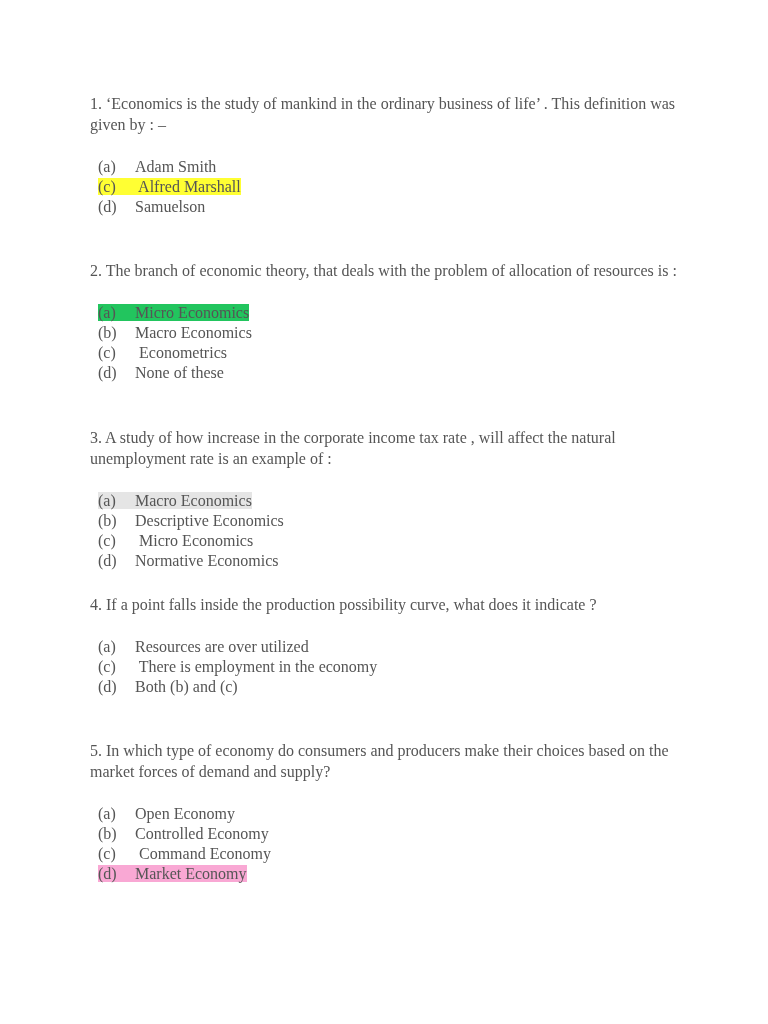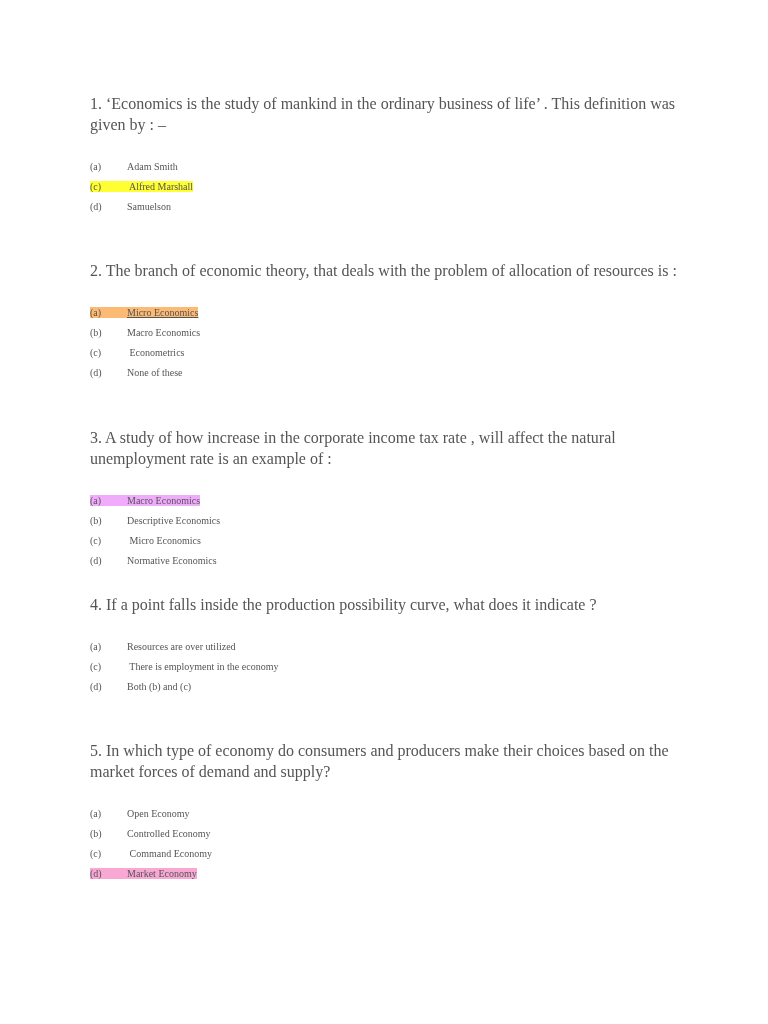--- a/index.html
+++ b/index.html
@@ -2,52 +2,52 @@
 <html><head>
 <meta charset="utf-8">
 <style>
   html, body { margin: 0; padding: 0; background: #ffffff; }
   body { width: 768px; height: 1024px; position: relative; overflow: hidden;
          font-family: "Liberation Serif", "DejaVu Serif", serif; color: #555555; }
   .page { position: absolute; left: 0; top: 0; width: 768px; height: 1024px; }
   .q { position: absolute; left: 90px; width: 600px; }
   .stem { font-size: 16px; line-height: 21px; margin: 0; }
   .opts { margin-top: 22px; }
-  .opt { font-size: 10px; line-height: 20px; height: 20px; white-space: nowrap; }
+  .opt { font-size: 16px; line-height: 20px; height: 20px; white-space: nowrap; margin-left: 8px; }
   .opt span.hl { background: #ffff33; }
   .letter { display: inline-block; width: 37px; }
 </style>
 </head>
 <body>
 
 <div class="page">
 
   <div class="q" style="top:93px">
     <p class="stem">1. ‘Economics is the study of mankind in the ordinary business of life’ . This definition was given by : –</p>
     <div class="opts">
       <div class="opt"><span><span class="letter">(a)</span><span>Adam Smith</span></span></div>
       <div class="opt"><span class="hl" style="background: rgb(255, 255, 51);"><span class="letter">(c)</span><span style="white-space:pre"> Alfred Marshall</span></span></div>
       <div class="opt"><span><span class="letter">(d)</span><span>Samuelson</span></span></div>
     </div>
   </div>
 
   <div class="q" style="top:260px">
     <p class="stem">2. The branch of economic theory, that deals with the problem of allocation of resources is :</p>
     <div class="opts">
-      <div class="opt"><span class="hl" style="background: #fdba74; text-decoration: underline;"><span class="letter">(a)</span><span>Micro Economics</span></span></div>
+      <div class="opt"><span class="hl" style="background: #22c55e;"><span class="letter">(a)</span><span>Micro Economics</span></span></div>
       <div class="opt"><span><span class="letter">(b)</span><span>Macro Economics</span></span></div>
       <div class="opt"><span><span class="letter">(c)</span><span style="white-space:pre"> Econometrics</span></span></div>
       <div class="opt"><span><span class="letter">(d)</span><span>None of these</span></span></div>
     </div>
   </div>
 
   <div class="q" style="top:427px">
     <p class="stem">3. A study of how increase in the corporate income tax rate , will affect the natural unemployment rate is an example of :</p>
     <div class="opts">
-      <div class="opt"><span class="hl" style="background: #f0abfc;"><span class="letter">(a)</span><span>Macro Economics</span></span></div>
+      <div class="opt"><span class="hl" style="background: #e5e5e5;"><span class="letter">(a)</span><span>Macro Economics</span></span></div>
       <div class="opt"><span><span class="letter">(b)</span><span>Descriptive Economics</span></span></div>
       <div class="opt"><span><span class="letter">(c)</span><span style="white-space:pre"> Micro Economics</span></span></div>
       <div class="opt"><span><span class="letter">(d)</span><span>Normative Economics</span></span></div>
     </div>
   </div>
 
   <div class="q" style="top:594px">
     <p class="stem">4. If a point falls inside the production possibility curve, what does it indicate ?</p>
     <div class="opts">
       <div class="opt"><span><span class="letter">(a)</span><span>Resources are over utilized</span></span></div>

